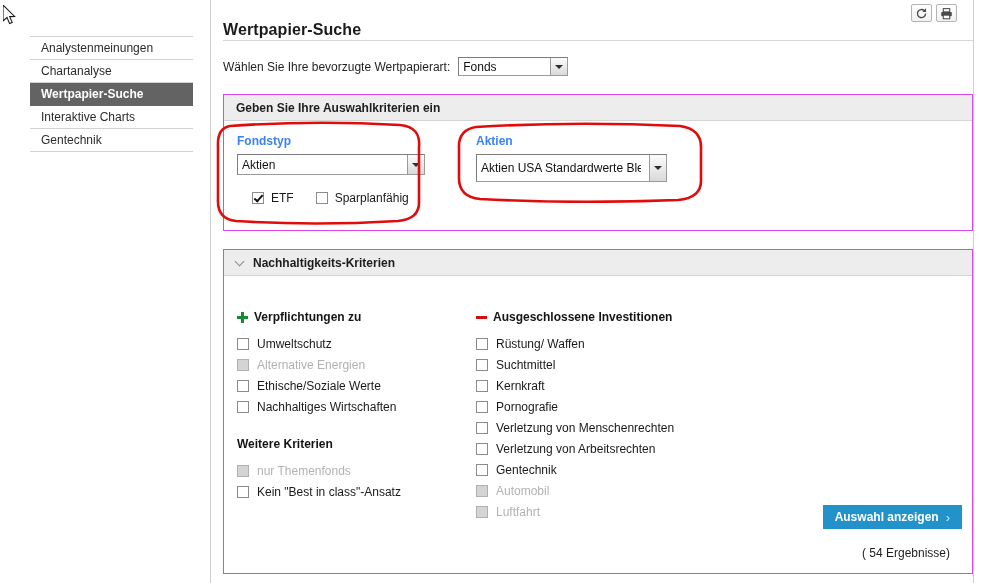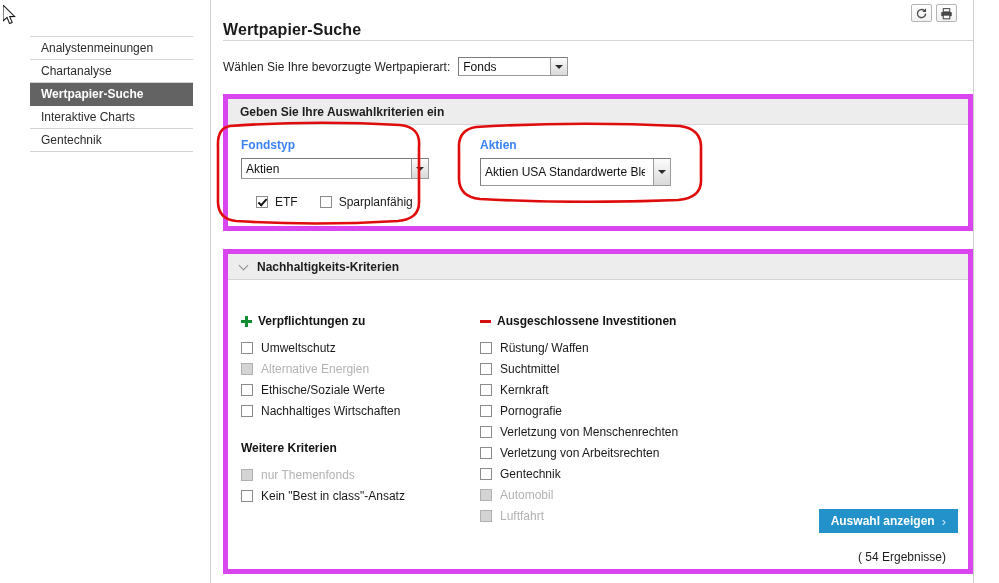--- a/index.html
+++ b/index.html
@@ -167,21 +167,21 @@
     border-right: 4px solid transparent;
     border-top: 4px solid #2d2d2d;
   }
   .sel-art { width: 110px; }
   .sel-fondstyp { width: 188px; height: 21px; }
   .sel-aktien { width: 191px; height: 28px; gap: 8px; }
 
   
   .panel {
     position: absolute;
-    border: 5px solid #d946ef;
+    border: 1px solid #d946ef;
     background: #ffffff;
     box-sizing: border-box;
   }
   .panel-head {
     height: 25px;
     background: #ededed;
     border-bottom: 1px solid #d5d5d5;
     display: flex;
     align-items: center;
     padding-left: 12px;

